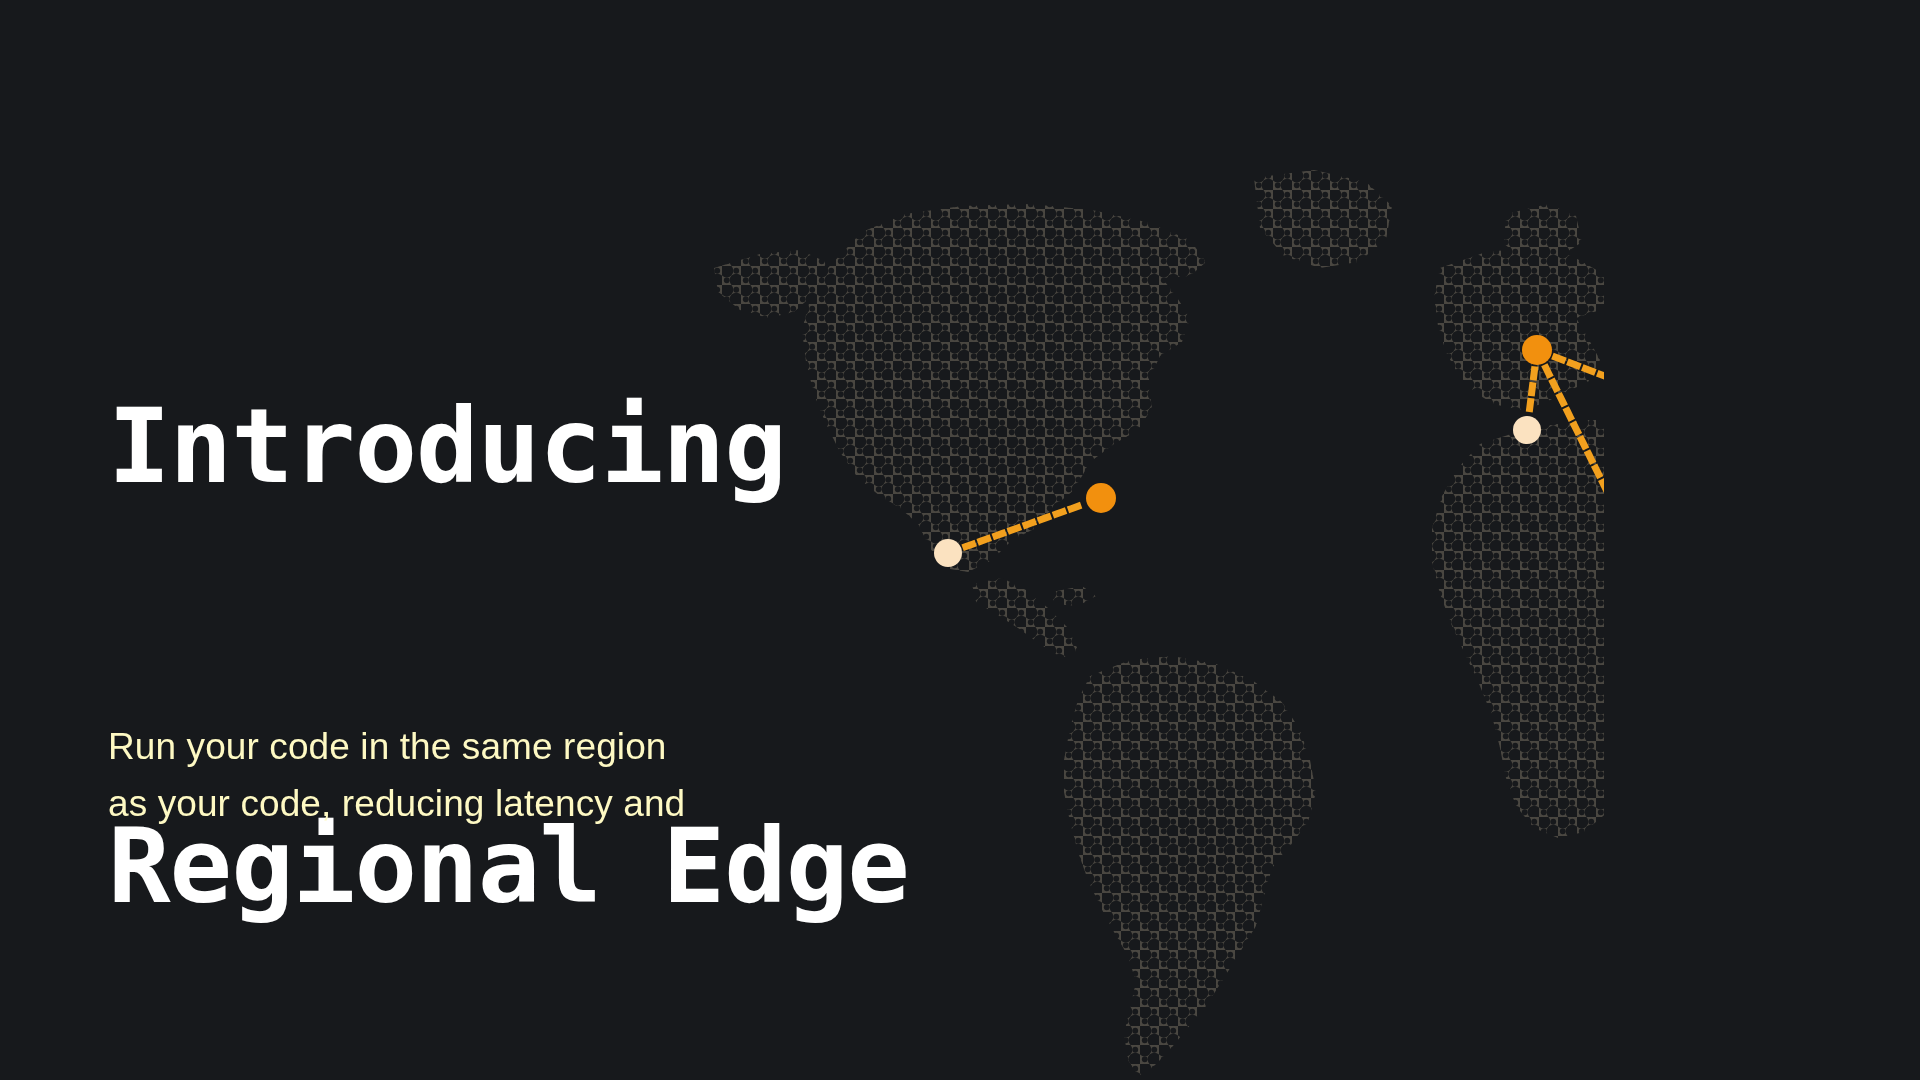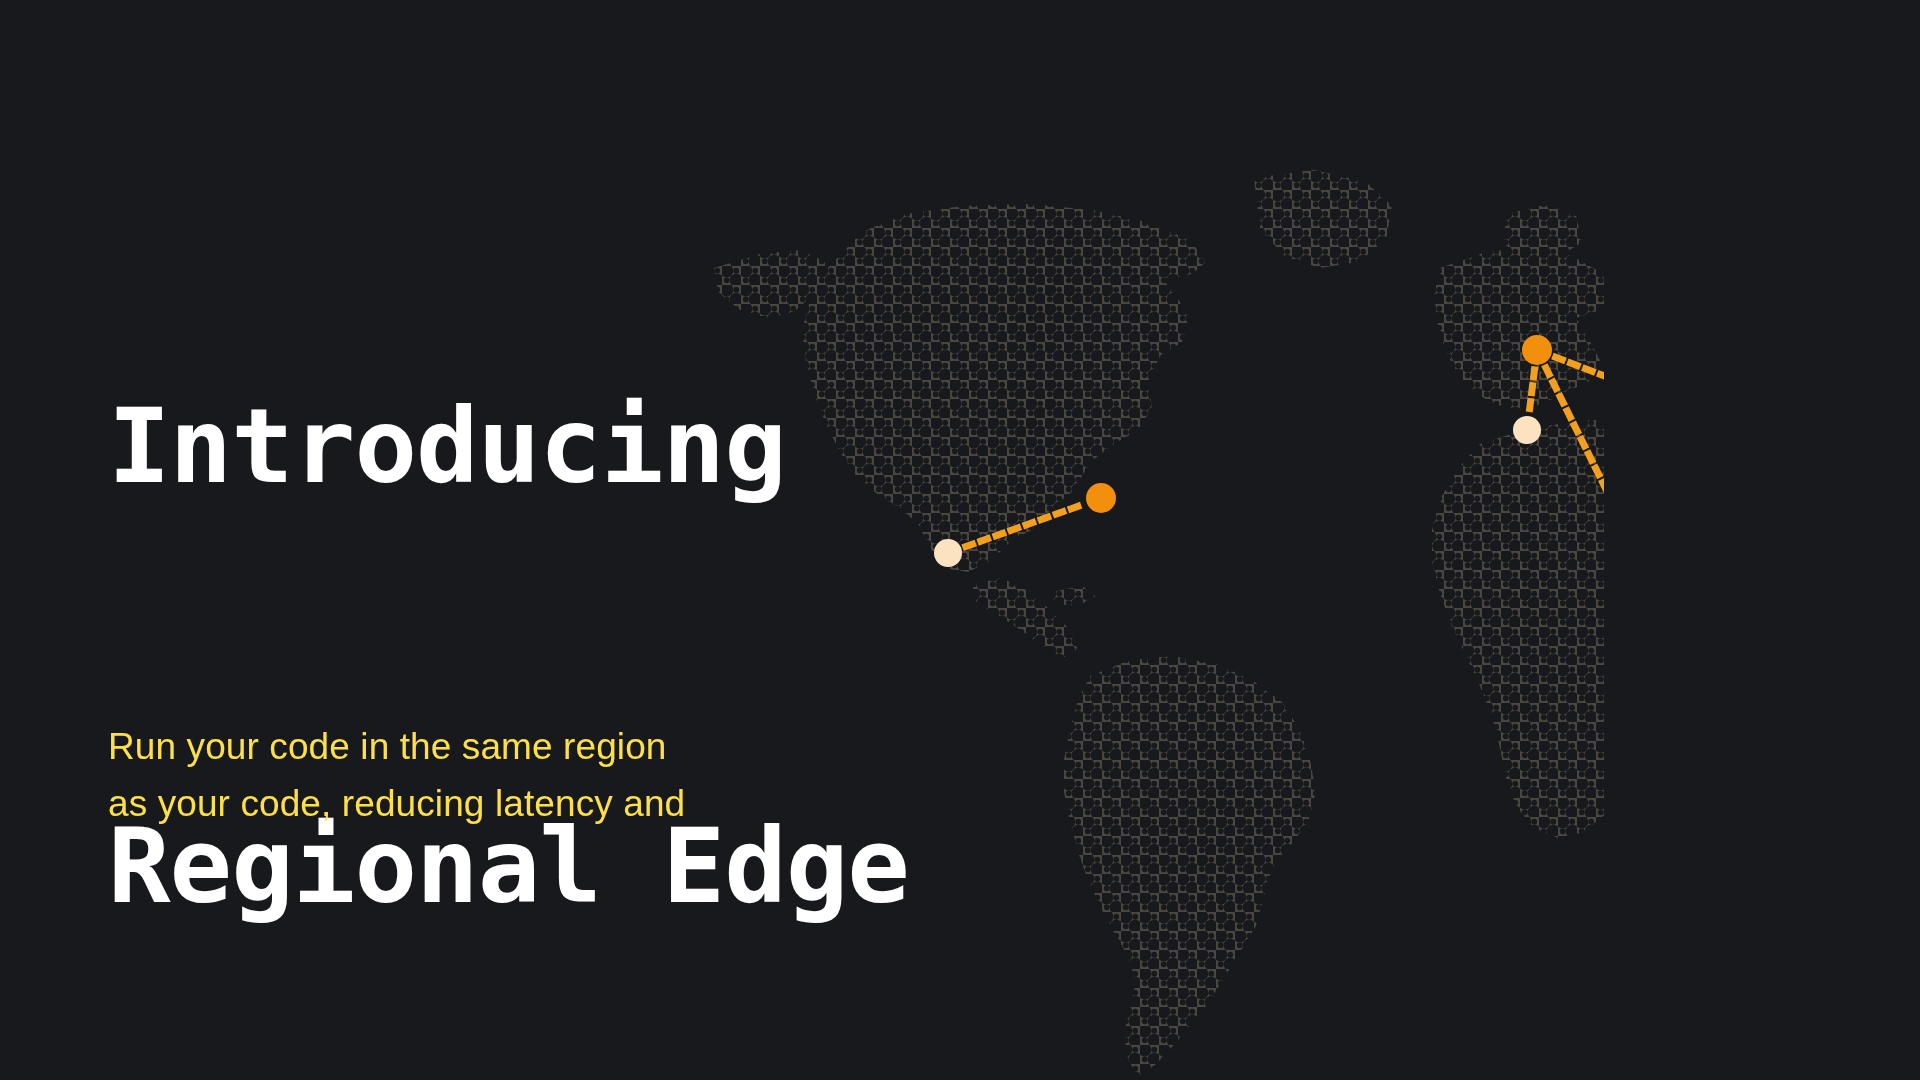--- a/index.html
+++ b/index.html
@@ -54,21 +54,21 @@
   #headline .hl-line { display:block; }
 
   #subhead {
     position:absolute;
     left:0; top:622px;
     width:860px;
     font-family:"Liberation Sans", sans-serif;
     font-weight:400;
     font-size:37px;
     line-height:57px;
-    color:#fde047;
+    color:#fef9c3;
     letter-spacing:.1px;
   }
   #subhead .sub-line { display:block; }
 
   
   #overlay-layer {
     position:absolute;
     left:0; top:0;
     width:1920px; height:1080px;
     z-index:6;

